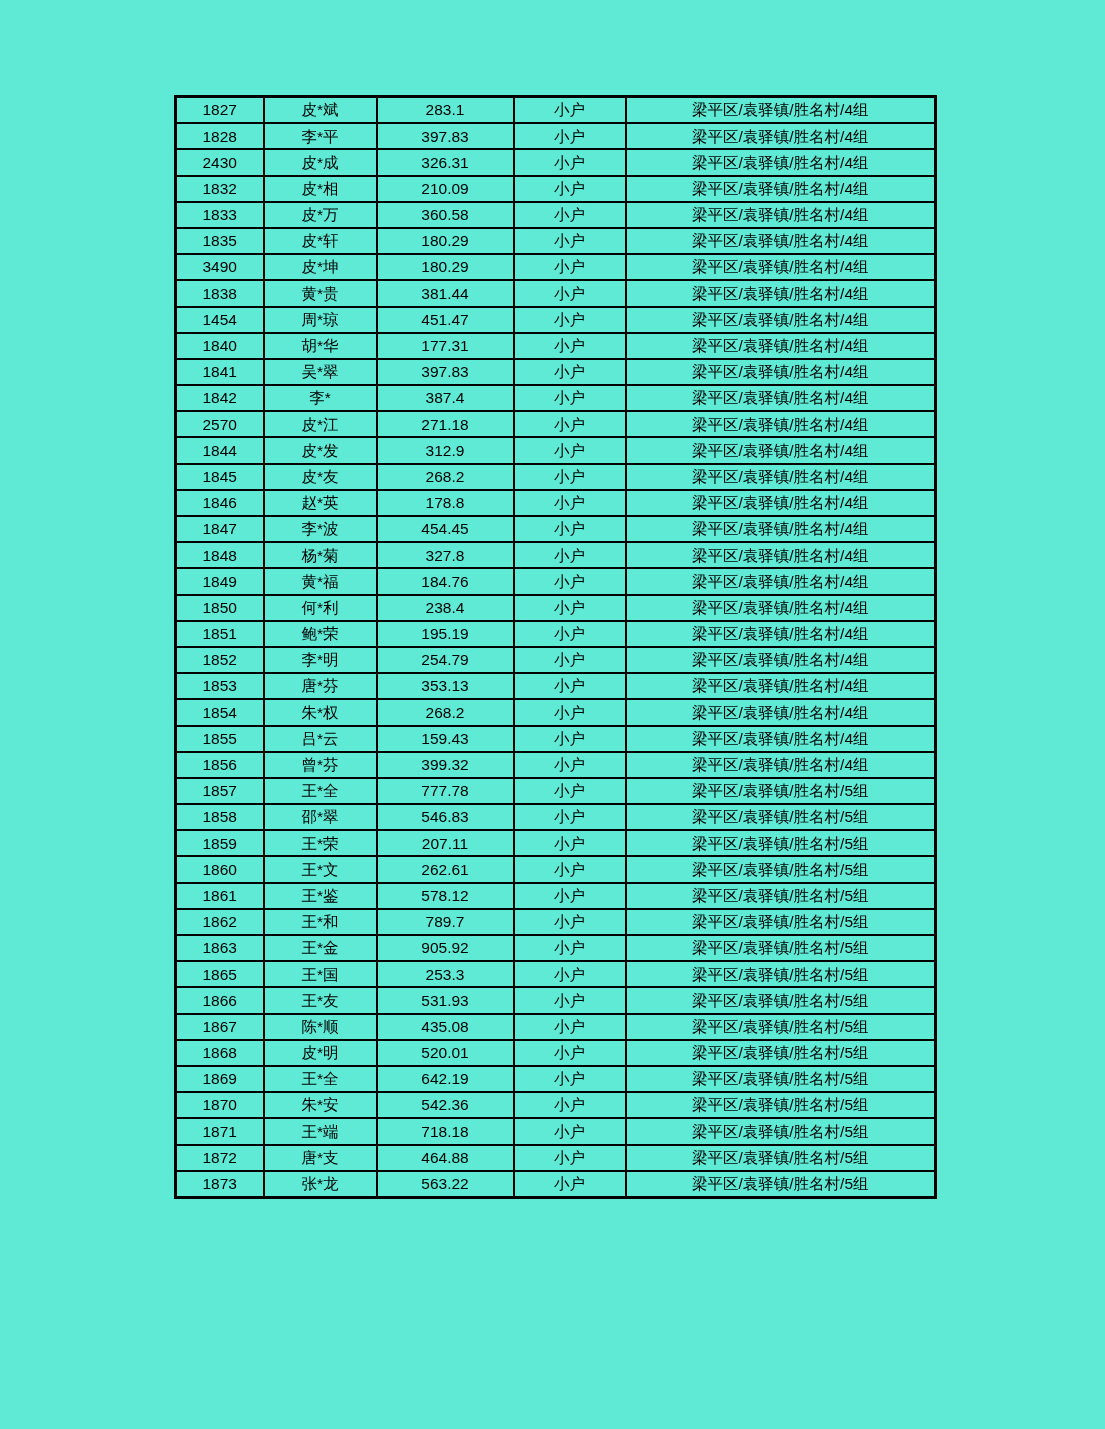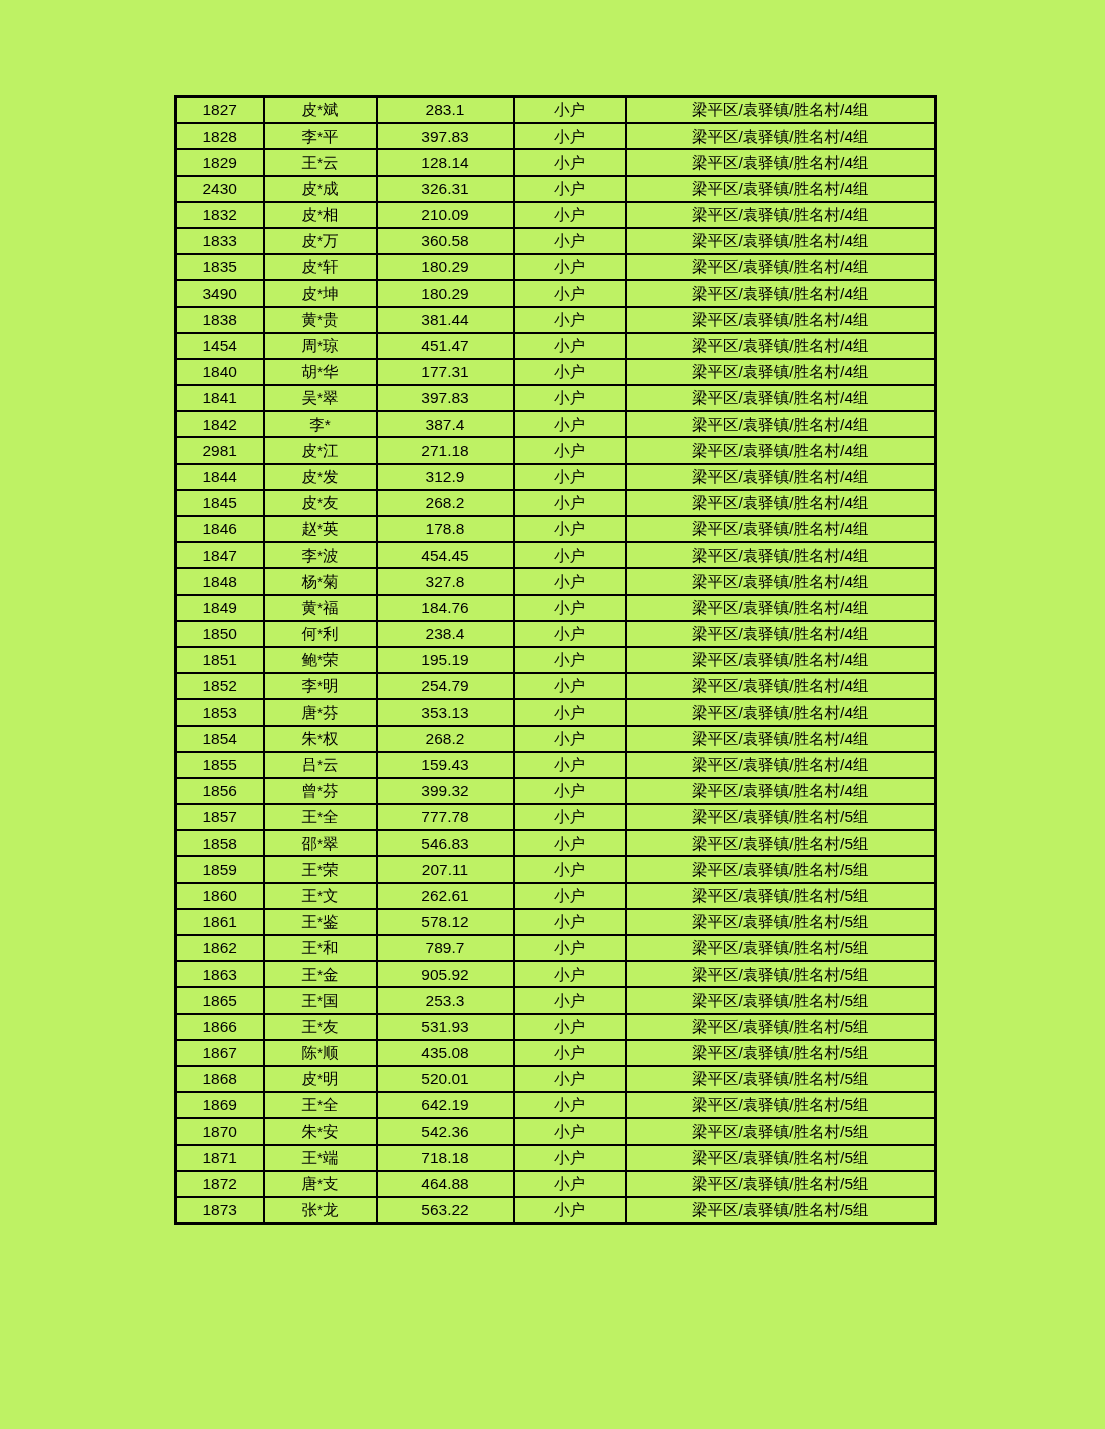--- a/index.html
+++ b/index.html
@@ -10,21 +10,21 @@
   body {
     width: 1105px;
     height: 1429px;
     position: relative;
     font-family: "Liberation Sans", "DejaVu Sans", sans-serif;
     color: #000000;
   }
   .page {
     position: absolute;
     inset: 0;
-    background: #bef264;
+    background: #5eead4;
     padding-left: 20px;
   }
   table.records {
     position: absolute;
     left: 174px;
     top: 95px;
     width: 760px;
     border-collapse: collapse;
     table-layout: fixed;
     border: 3px solid #000000;
@@ -67,27 +67,20 @@
           <td>梁平区/袁驿镇/胜名村/4组</td>
         </tr>
         <tr>
           <td>1828</td>
           <td>李*平</td>
           <td>397.83</td>
           <td>小户</td>
           <td>梁平区/袁驿镇/胜名村/4组</td>
         </tr>
         <tr>
-          <td>1829</td>
-          <td>王*云</td>
-          <td>128.14</td>
-          <td>小户</td>
-          <td>梁平区/袁驿镇/胜名村/4组</td>
-        </tr>
-        <tr>
           <td>2430</td>
           <td>皮*成</td>
           <td>326.31</td>
           <td>小户</td>
           <td>梁平区/袁驿镇/胜名村/4组</td>
         </tr>
         <tr>
           <td>1832</td>
           <td>皮*相</td>
           <td>210.09</td>
@@ -144,21 +137,21 @@
           <td>梁平区/袁驿镇/胜名村/4组</td>
         </tr>
         <tr>
           <td>1842</td>
           <td>李*</td>
           <td>387.4</td>
           <td>小户</td>
           <td>梁平区/袁驿镇/胜名村/4组</td>
         </tr>
         <tr>
-          <td>2981</td>
+          <td>2570</td>
           <td>皮*江</td>
           <td>271.18</td>
           <td>小户</td>
           <td>梁平区/袁驿镇/胜名村/4组</td>
         </tr>
         <tr>
           <td>1844</td>
           <td>皮*发</td>
           <td>312.9</td>
           <td>小户</td>

